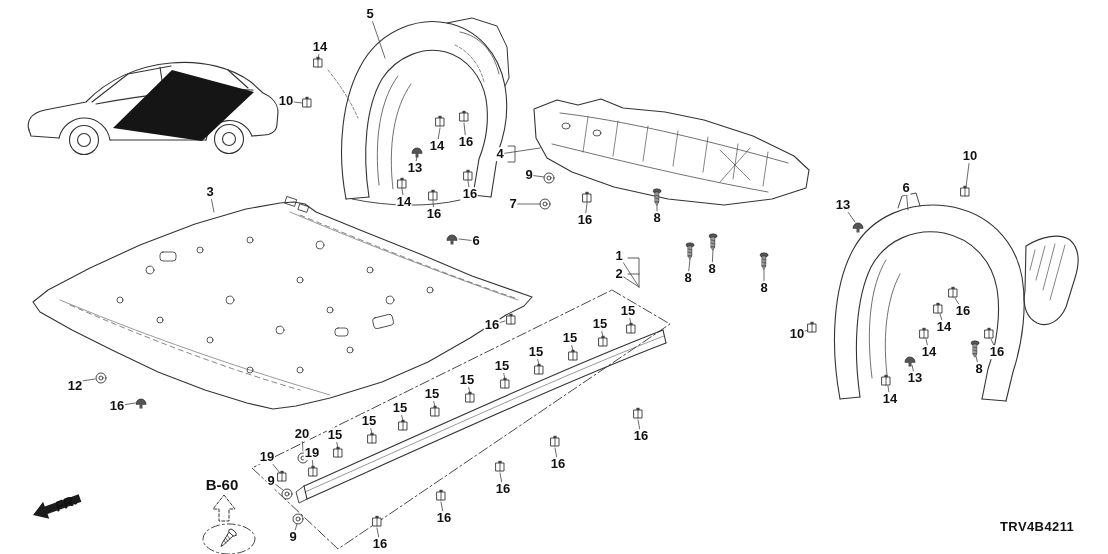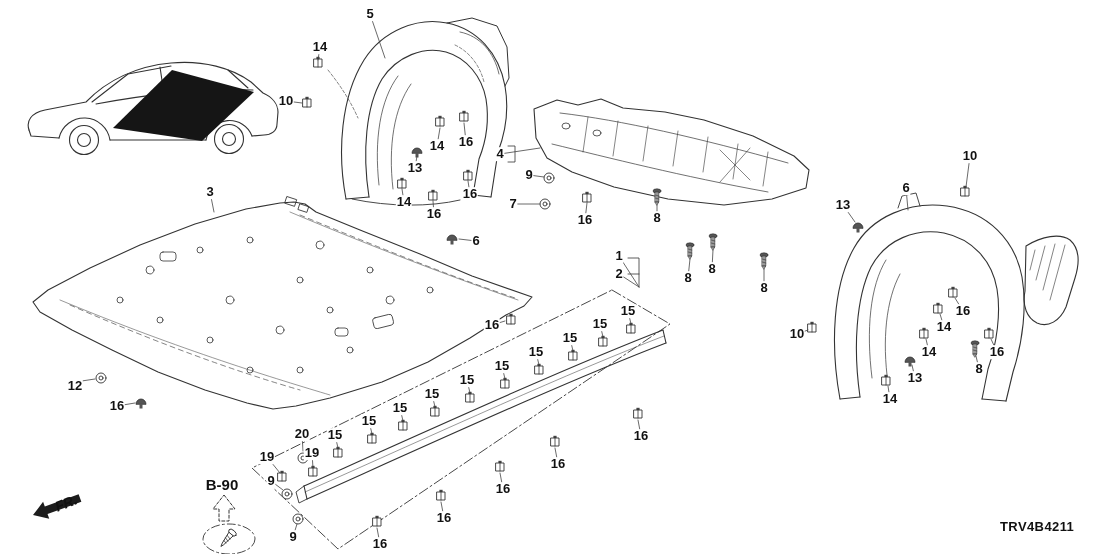--- a/index.html
+++ b/index.html
@@ -357,16 +357,16 @@
       <span class="callout" style="left: 503px; top: 489px;">16</span>
       <span class="callout" style="left: 444px; top: 518px;">16</span>
       <span class="callout" style="left: 380px; top: 544px;">16</span>
       <span class="callout" style="left: 302px; top: 434px;">20</span>
       <span class="callout" style="left: 267px; top: 457px;">19</span>
       <span class="callout" style="left: 312px; top: 453px;">19</span>
       <span class="callout" style="left: 271px; top: 481px;">9</span>
       <span class="callout" style="left: 293px; top: 537px;">9</span>
     </div>
 
-  <div class="lbl b50">B-90</div>
+  <div class="lbl b50">B-60</div>
   <div class="lbl fr">FR.</div>
   <div class="lbl code">TRV4B4211</div>
 </div>
 
 </body></html>

